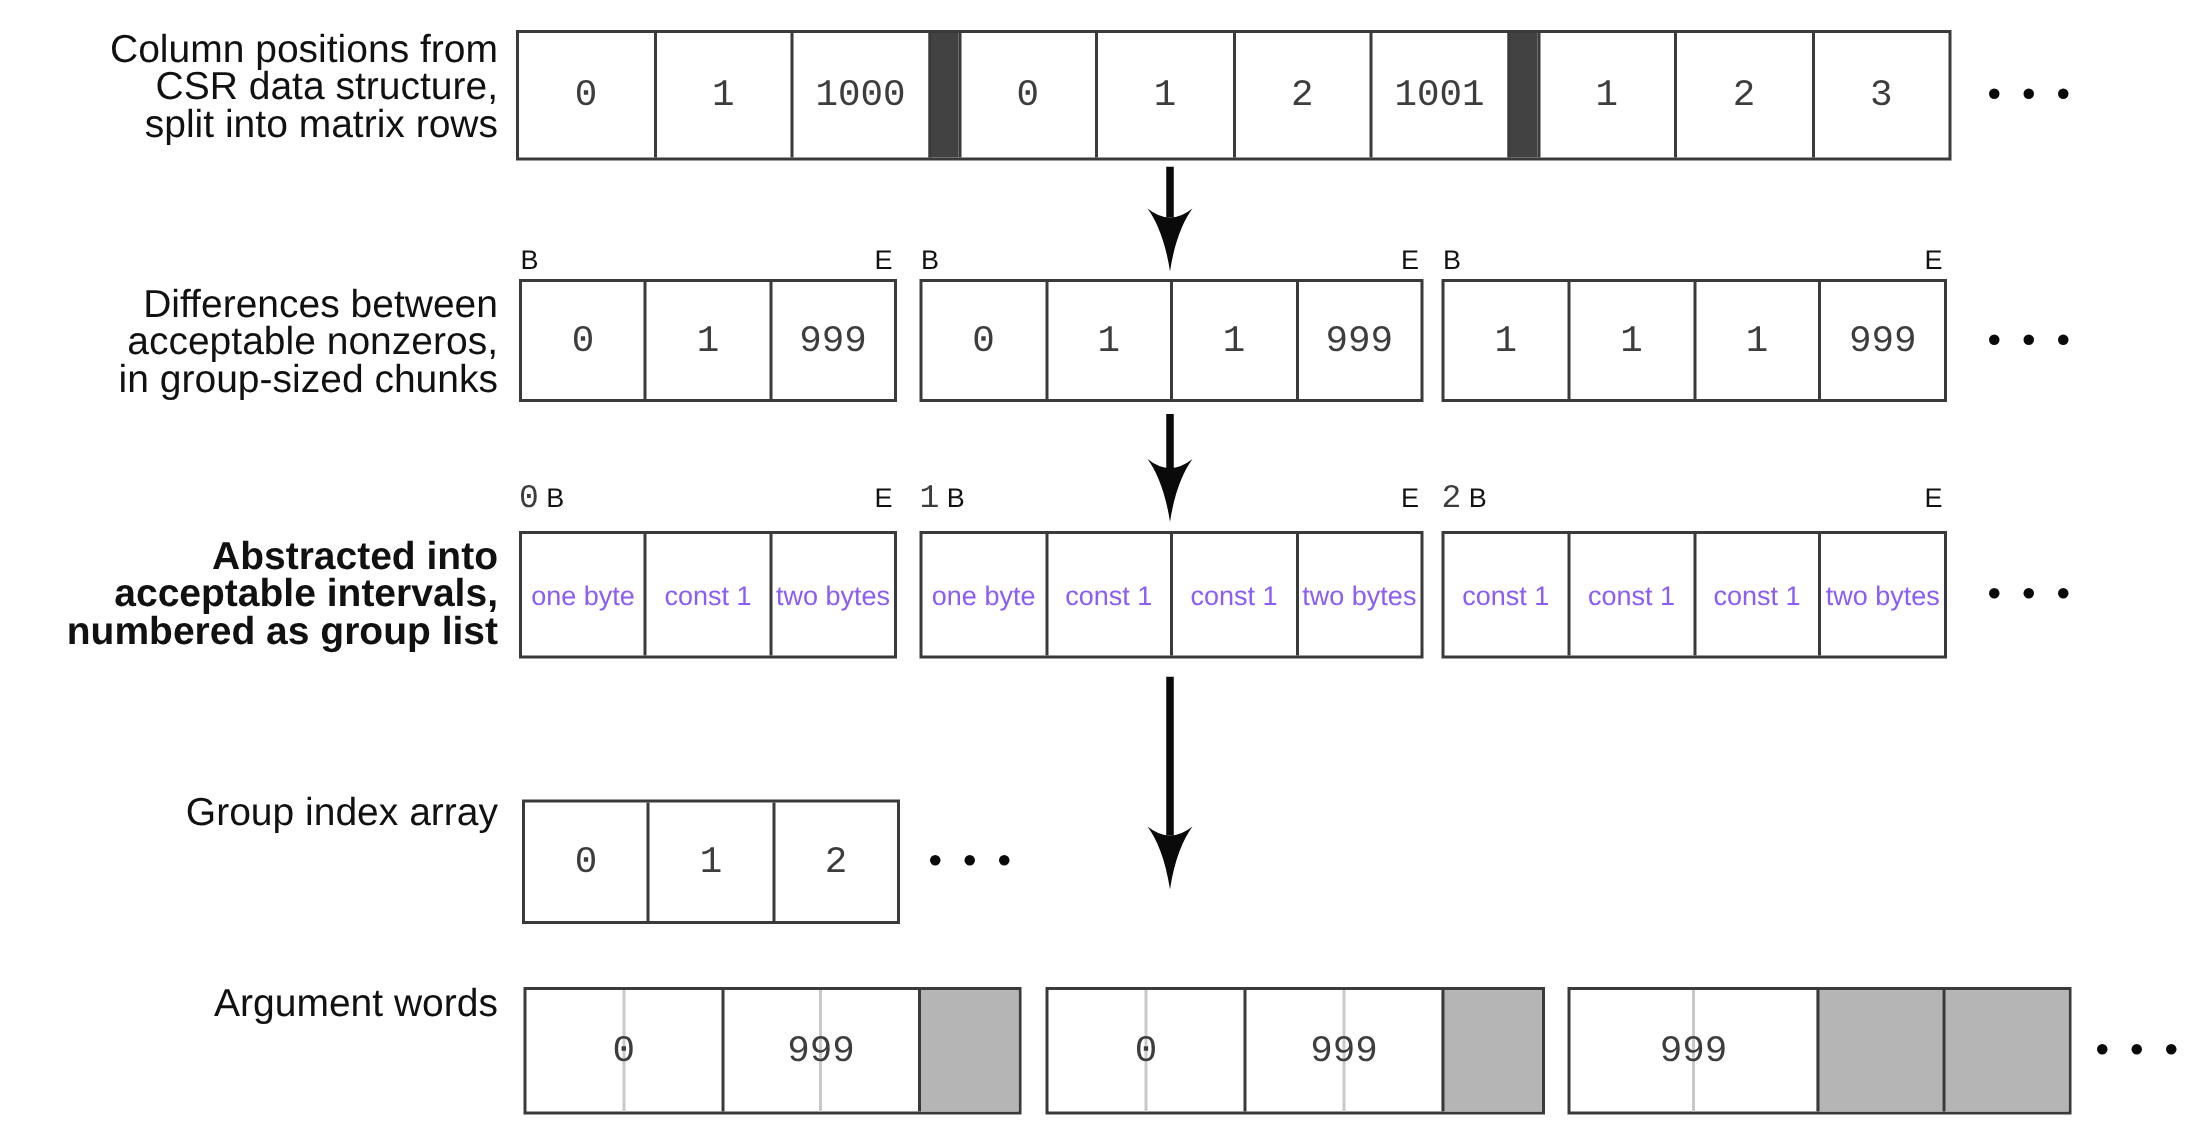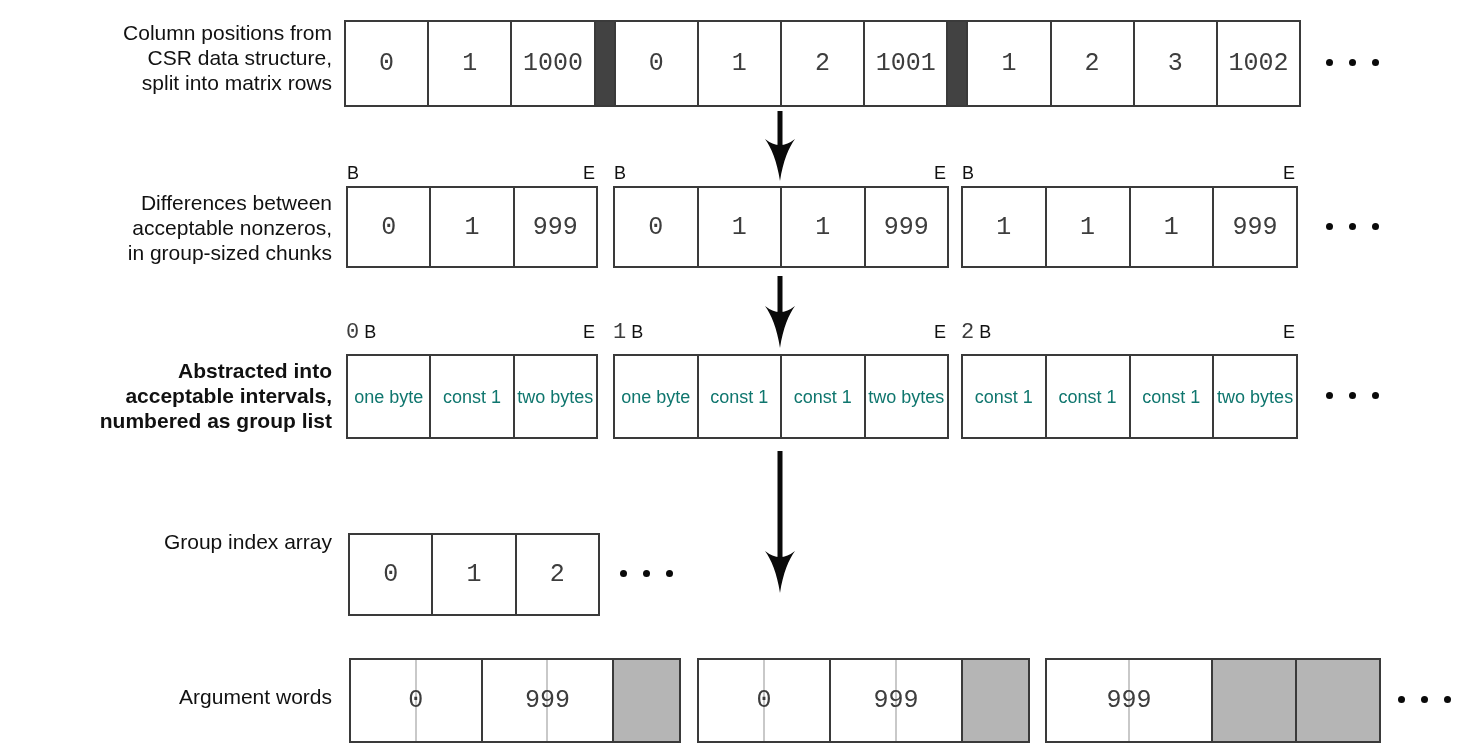--- a/index.html
+++ b/index.html
@@ -3,35 +3,35 @@
 <meta charset="utf-8">
 <style>
   :root{
     --border:#3a3a3a; --gray-fill:#b5b5b5; --separator-fill:#424242;
     --text:#111111; --digit:#3d3d3d;
   }
   html,body{margin:0;padding:0;background:#ffffff;}
   #canvas{position:relative;width:1458px;height:754px;background:#ffffff;overflow:hidden;
           font-family:"Liberation Sans",sans-serif;}
   .rowlabel{position:absolute;left:0;width:332px;text-align:right;
-            font-size:21px;line-height:25px;color:var(--text);}
+            font-size:26px;line-height:25px;color:var(--text);}
   .group{position:absolute;}
   .box{position:absolute;left:0;top:0;right:0;bottom:0;display:flex;
        border:2px solid var(--border);background:#ffffff;box-sizing:border-box;}
   .cell{flex:1 1 0;display:flex;align-items:center;justify-content:center;
         border-left:2px solid var(--border);min-width:0;position:relative;}
   .cell:first-child{border-left:none;}
   .cell.sep{flex:0 0 18px;background:var(--separator-fill);}
   .cell.grayfill{background:var(--gray-fill);}
   .cell.wide .halfline{position:absolute;left:50%;top:0;bottom:0;width:2px;
         margin-left:-1px;background:#c9c9c9;}
   .cell span{position:relative;}
   .mono .cell span{font-family:"Liberation Mono",monospace;font-size:25px;color:var(--digit);}
   .sans .cell span{font-family:"Liberation Sans",sans-serif;font-size:18px;line-height:20px;
-        color:#0f766e;text-align:center;padding:0 2px;}
+        color:#8b5cf6;text-align:center;padding:0 2px;}
   .be{position:absolute;top:-22px;font-size:18px;color:var(--text);line-height:18px;}
   .be.b{left:1px;}
   .be.e{right:3px;}
   .glabel{position:absolute;top:-32px;left:0;display:flex;align-items:baseline;
           font-size:18px;color:var(--text);line-height:20px;}
   .glabel .gidx{font-family:"Liberation Mono",monospace;font-size:22px;color:#3d3d3d;
           margin-right:5px;}
   .glabel-e{position:absolute;top:-32px;right:3px;font-size:18px;color:var(--text);line-height:20px;}
   .ellipsis{position:absolute;display:flex;gap:16px;}
   .ellipsis i{width:7px;height:7px;border-radius:50%;background:#0a0a0a;}
@@ -74,23 +74,20 @@
         <div class="cell sep"></div>
         <div class="cell">
           <span>1</span>
         </div>
         <div class="cell">
           <span>2</span>
         </div>
         <div class="cell">
           <span>3</span>
         </div>
-        <div class="cell">
-          <span>1002</span>
-        </div>
       </div>
   </div>
   <div class="ellipsis" style="left:1326px;top:59px;">
       <i></i>
       <i></i>
       <i></i>
     </div>
 
   <svg class="arrow" style="left:762px;top:111px;" width="36" height="70">
     <rect x="15.5" y="0" width="5" height="34" fill="#0a0a0a"></rect>
@@ -255,21 +252,21 @@
           <span>2</span>
         </div>
       </div>
   </div>
   <div class="ellipsis" style="left:620px;top:570px;">
       <i></i>
       <i></i>
       <i></i>
     </div>
 
-  <div class="rowlabel" style="top:684px;">
+  <div class="rowlabel" style="top:656px;">
     <div>Argument words</div>
   </div>
   <div class="group" style="left:349px;top:658px;width:332px;height:85px;">
     <div class="box mono">
         <div class="cell wide" style="flex-grow: 2;">
           <i class="halfline"></i>
           <span>0</span>
         </div>
         <div class="cell wide" style="flex-grow: 2;">
           <i class="halfline"></i>

